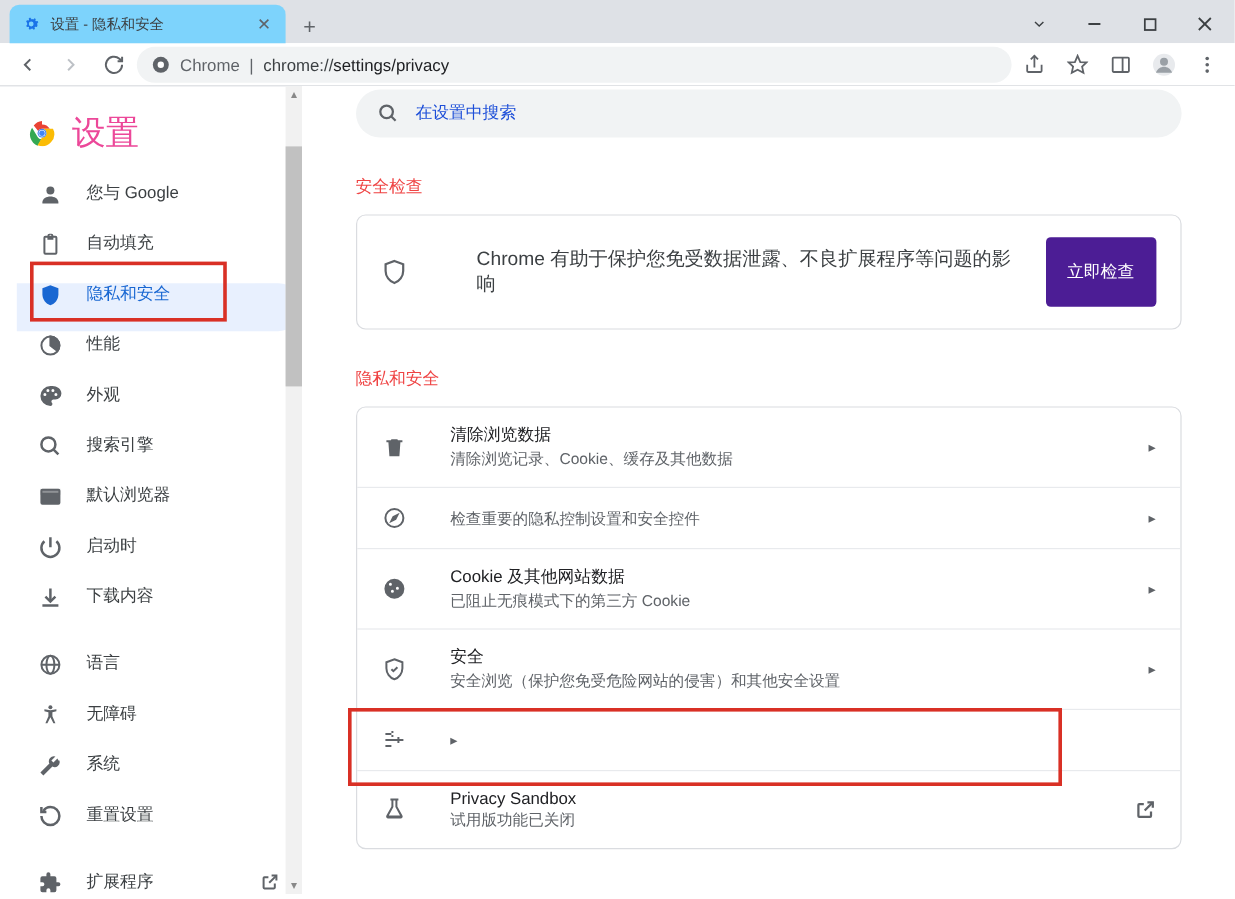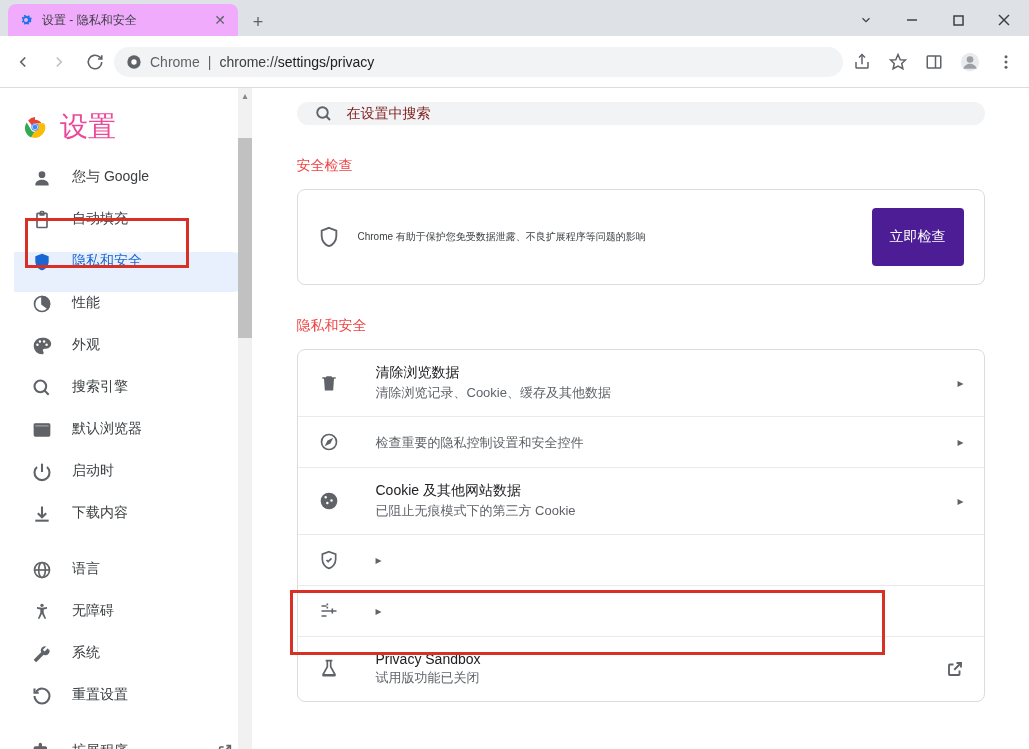--- a/index.html
+++ b/index.html
@@ -1,31 +1,31 @@
 <!DOCTYPE html>
 <html><head>
 <meta charset="utf-8">
 <style>
   * { box-sizing: border-box; margin: 0; padding: 0; font-family: "Segoe UI", Arial, sans-serif; }
   body { width: 1029px; height: 749px; background: #fff; overflow: hidden; }
 
   
   .titlebar { height: 36px; background: #dee1e6; display: flex; align-items: flex-end; }
   .tab-strip { display: flex; align-items: flex-end; flex: 1; padding-left: 8px; }
-  .tab { background: #f0abfc; height: 32px; min-width: 230px; border-radius: 8px 8px 0 0; display: flex; align-items: center; padding: 0 10px; gap: 8px; font-size: 12px; color: #3c4043; position: relative; }
+  .tab { background: #7dd3fc; height: 32px; min-width: 230px; border-radius: 8px 8px 0 0; display: flex; align-items: center; padding: 0 10px; gap: 8px; font-size: 12px; color: #3c4043; position: relative; }
   .tab .favicon { width: 16px; height: 16px; display: flex; align-items: center; justify-content: center; }
   .tab .favicon svg { width: 16px; height: 16px; }
   .tab .close { margin-left: auto; width: 16px; height: 16px; display:flex; align-items:center; justify-content:center; color:#5f6368; font-size: 14px; cursor:pointer; }
   .newtab { width: 28px; height: 28px; display:flex; align-items:center; justify-content:center; color:#5f6368; margin-left: 6px; font-size: 18px; cursor:pointer; }
   .win-controls { display:flex; align-items:center; gap: 0; padding-right: 2px; }
   .win-btn { width: 46px; height: 32px; display:flex; align-items:center; justify-content:center; color:#3c4043; cursor:pointer; font-size: 14px; }
   .win-chevron { width: 46px; height: 32px; display:flex; align-items:center; justify-content:center; color:#3c4043; }
 
   
-  .toolbar { height: 52px; background:#fff; border-bottom:1px solid #dadce0; display:flex; align-items:center; padding: 0 6px; gap: 2px; }
+  .toolbar { height: 36px; background:#fff; border-bottom:1px solid #dadce0; display:flex; align-items:center; padding: 0 6px; gap: 2px; }
   .tb-btn { width: 34px; height: 34px; display:flex; align-items:center; justify-content:center; color:#5f6368; cursor:pointer; border-radius:50%; }
   .tb-btn.disabled { color:#bdc1c6; }
   .urlbar { flex:1; height: 30px; background:#f1f3f4; border-radius: 15px; display:flex; align-items:center; padding: 0 12px; gap: 8px; font-size: 14px; color:#5f6368; }
   .urlbar .scheme { color:#5f6368; }
   .urlbar .divider { color:#5f6368; }
   .urlbar .rest { color:#3c4043; }
   .tb-right { display:flex; align-items:center; gap:2px; }
 
   
   .content { display:flex; height: calc(749px - 36px - 40px); }
@@ -41,26 +41,26 @@
   .sb-item.section-gap { margin-top: 14px; }
   .sb-item .ext-link { margin-left:auto; width:18px; height:18px; display:flex; align-items:center; justify-content:center; color:#5f6368; }
   .sb-scrollbar { position:absolute; right:0; top:0; bottom:0; width:14px; background:#f1f1f1; }
   .sb-thumb { position:absolute; right:0; top:50px; width:14px; height:200px; background:#c1c1c1; }
   .sb-arrow { position:absolute; right:0; width:14px; height:14px; display:flex; align-items:center; justify-content:center; color:#888; font-size:10px; }
   .sb-arrow.up { top:0; }
   .sb-arrow.down { bottom:0; }
 
   .main { flex:1; background:#fff; overflow-y:auto; padding: 0 0 40px 0; }
   .main-inner { max-width: 688px; margin: 0 auto; }
-  .searchbox { margin-top: 14px; height: 23px; background:#f1f3f4; border-radius: 40px; display:flex; align-items:center; padding: 0 18px; gap: 14px; color:#7f1d1d; font-size:14px; }
+  .searchbox { margin-top: 3px; height: 40px; background:#f1f3f4; border-radius: 40px; display:flex; align-items:center; padding: 0 18px; gap: 14px; color:#1d4ed8; font-size:14px; }
   .section-title { font-size: 14px; color:#ef4444; margin-top: 32px; margin-bottom: 14px; }
   .card { background:#fff; border:1px solid #dadce0; border-radius: 8px; }
   .safety-row { display:flex; align-items:center; padding: 18px 20px; gap: 18px; }
   .safety-row .shield { width:22px; height:22px; color:#5f6368; }
-  .safety-row .text { flex:1; font-size: 10px; color:#3c4043; }
+  .safety-row .text { flex:1; font-size: 16px; color:#3c4043;margin-left:40px; }
   .btn-primary { background:#4c1d95; color:#fff; border:none; padding: 20px 18px; border-radius: 4px; font-size: 14px; cursor:pointer; }
   .row { display:flex; align-items:center; padding: 14px 20px; gap: 36px; border-top: 1px solid #e8eaed; cursor:pointer; }
   .row:first-child { border-top: none; }
   .row .icon { width:22px; height:22px; color:#5f6368; flex-shrink:0; display:flex; align-items:center; justify-content:center; }
   .row .body { flex:1; }
   .row .title { font-size: 14px; color:#202124; }
   .row .sub { font-size: 13px; color:#5f6368; margin-top: 2px; }
   .row .arrow { color:#5f6368; font-size: 12px; }
   .row .ext { width:18px; height:18px; color:#5f6368; }
 
@@ -392,20 +392,24 @@
             </div>
           <span class="arrow">▸</span>
         </div>
         <div class="row">
           <span class="icon">
               <svg width="20" height="20" viewBox="0 0 24 24" fill="none" stroke="currentColor" stroke-width="2">
                 <path d="M12 2l8 3v6c0 5-3.4 9.7-8 11-4.6-1.3-8-6-8-11V5l8-3z"></path>
                 <polyline points="9 12 11 14 15 10"></polyline>
               </svg>
             </span>
+          <div class="body">
+              <div class="title">安全</div>
+              <div class="sub">安全浏览（保护您免受危险网站的侵害）和其他安全设置</div>
+            </div>
           <span class="arrow">▸</span>
         </div>
         <div class="row">
           <span class="icon">
               <svg width="20" height="20" viewBox="0 0 24 24" fill="currentColor">
                 <path d="M3 17h6v2H3zm0-6h12v2H3zm0-6h18v2H3zm14 10v-2h4v-2h-4v-2h-2v6zm-6-6V7h10V5H11V3H9v6z"></path>
               </svg>
             </span>
           <span class="arrow">▸</span>
         </div>

